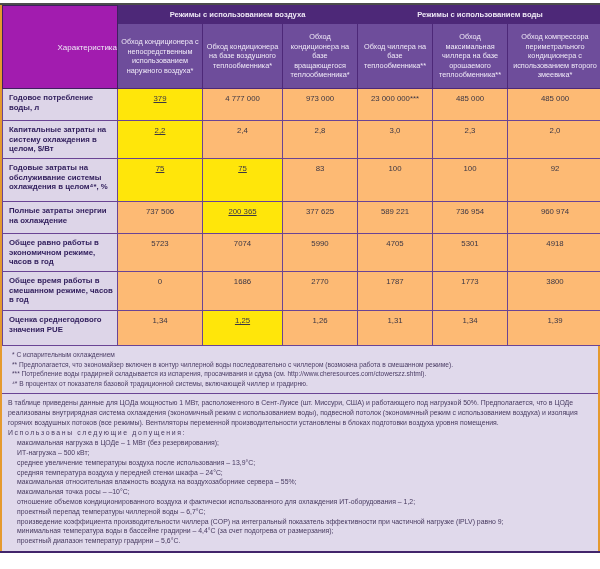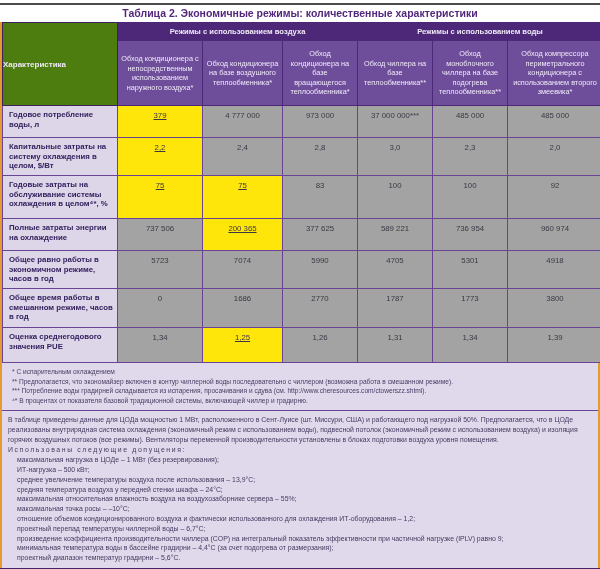--- a/index.html
+++ b/index.html
@@ -14,34 +14,34 @@
     color: #52277c; font-weight: bold; font-size: 10.5px;
   }
   .frame { border-left: 2px solid #e59a2f; border-right: 2px solid #e59a2f; }
   table { border-collapse: collapse; table-layout: fixed; width: 100%; }
   th, td { border: 1px solid #6a4494; }
   .band {
     background: #4d2878; color: #efe9f6; font-weight: bold;
     font-size: 7.6px; height: 18px; border-color: #4d2878; text-align: center;
   }
   .corner {
-    background: #4d7c0f; color: #efe9f6; font-weight: bold;
-    font-size: 8px; border-color: #3f205f; text-align: left; vertical-align: middle;
+    background: #a21caf; color: #efe9f6; font-weight: normal;
+    font-size: 8px; border-color: #3f205f; text-align: right; vertical-align: middle;
   }
   .colhead {
     background: #6e4d9b; color: #f0eaf8; font-weight: normal;
     font-size: 7.3px; line-height: 9.5px; height: 65px; vertical-align: middle;
     text-align: center; padding: 2px 3px; border-color: #4d2878;
   }
   tbody th.rl {
     background: #ddd5e8; color: #33215e; font-weight: bold; font-size: 7.8px;
     line-height: 9.5px; text-align: left; vertical-align: top; padding: 4px 3px 0 6px;
   }
   tbody td {
-    background: #a3a3a3; color: #3c3744; font-size: 7.8px;
+    background: #fdba74; color: #3c3744; font-size: 7.8px;
     text-align: center; vertical-align: top; padding-top: 5px;
   }
   tbody td.hl { background: #ffe60a; text-decoration: underline; }
   .footnotes {
     background: #e0d9eb; padding: 4px 8px 5px 10px;
     font-size: 6.6px; line-height: 9.5px; color: #4a3c64;
   }
   .assumptions {
     background: #e0d9eb; border-top: 1px solid #6a4494;
     padding: 4px 8px 5px 6px; font-size: 6.9px; line-height: 9.8px; color: #46395f;
@@ -49,21 +49,20 @@
   .desc { margin-bottom: 1px; }
   .assume-title { letter-spacing: 1.6px; }
   .assume-item { padding-left: 9px; }
   .bottom-rule { height: 2px; background: #42256b; }
 </style>
 </head>
 <body>
 
 <div class="page">
   <div class="top-rule"></div>
-  <div class="title">Таблица 2. Экономичные режимы: количественные характеристики</div>
 
   <div class="frame">
     <table>
       <colgroup>
         <col style="width:115px">
           <col style="width:85px">
           <col style="width:80px">
         <col style="width:75px">
           <col style="width:75px">
           <col style="width:75px">
@@ -73,31 +72,31 @@
         <tr>
           <th class="corner" rowspan="2">Характеристика</th>
           <th class="band" colspan="3">Режимы с использованием воздуха</th>
           <th class="band" colspan="3">Режимы с использованием воды</th>
         </tr>
         <tr>
           <th class="colhead">Обход кондиционера с непосредственным использованием наружного воздуха*</th>
           <th class="colhead">Обход кондиционера на базе воздушного теплообменника*</th>
           <th class="colhead">Обход кондиционера на базе вращающегося теплообменника*</th>
           <th class="colhead">Обход чиллера на базе теплообменника**</th>
-          <th class="colhead">Обход моноблочного чиллера на базе подогрева теплообменника**</th>
+          <th class="colhead">Обход максимальная чиллера на базе орошаемого теплообменника**</th>
           <th class="colhead">Обход компрессора периметрального кондиционера с использованием второго змеевика*</th>
         </tr>
       </thead>
       <tbody>
         <tr style="height:32px">
           <th class="rl">Годовое потребление воды, л</th>
           <td class="hl">379</td>
           <td>4 777 000</td>
           <td>973 000</td>
-          <td>37 000 000***</td>
+          <td>23 000 000***</td>
           <td>485 000</td>
           <td>485 000</td>
         </tr>
         <tr style="height:38px">
           <th class="rl">Капитальные затраты на систему охлаждения в целом, $/Вт</th>
           <td class="hl">2,2</td>
           <td>2,4</td>
           <td>2,8</td>
           <td>3,0</td>
           <td>2,3</td>

